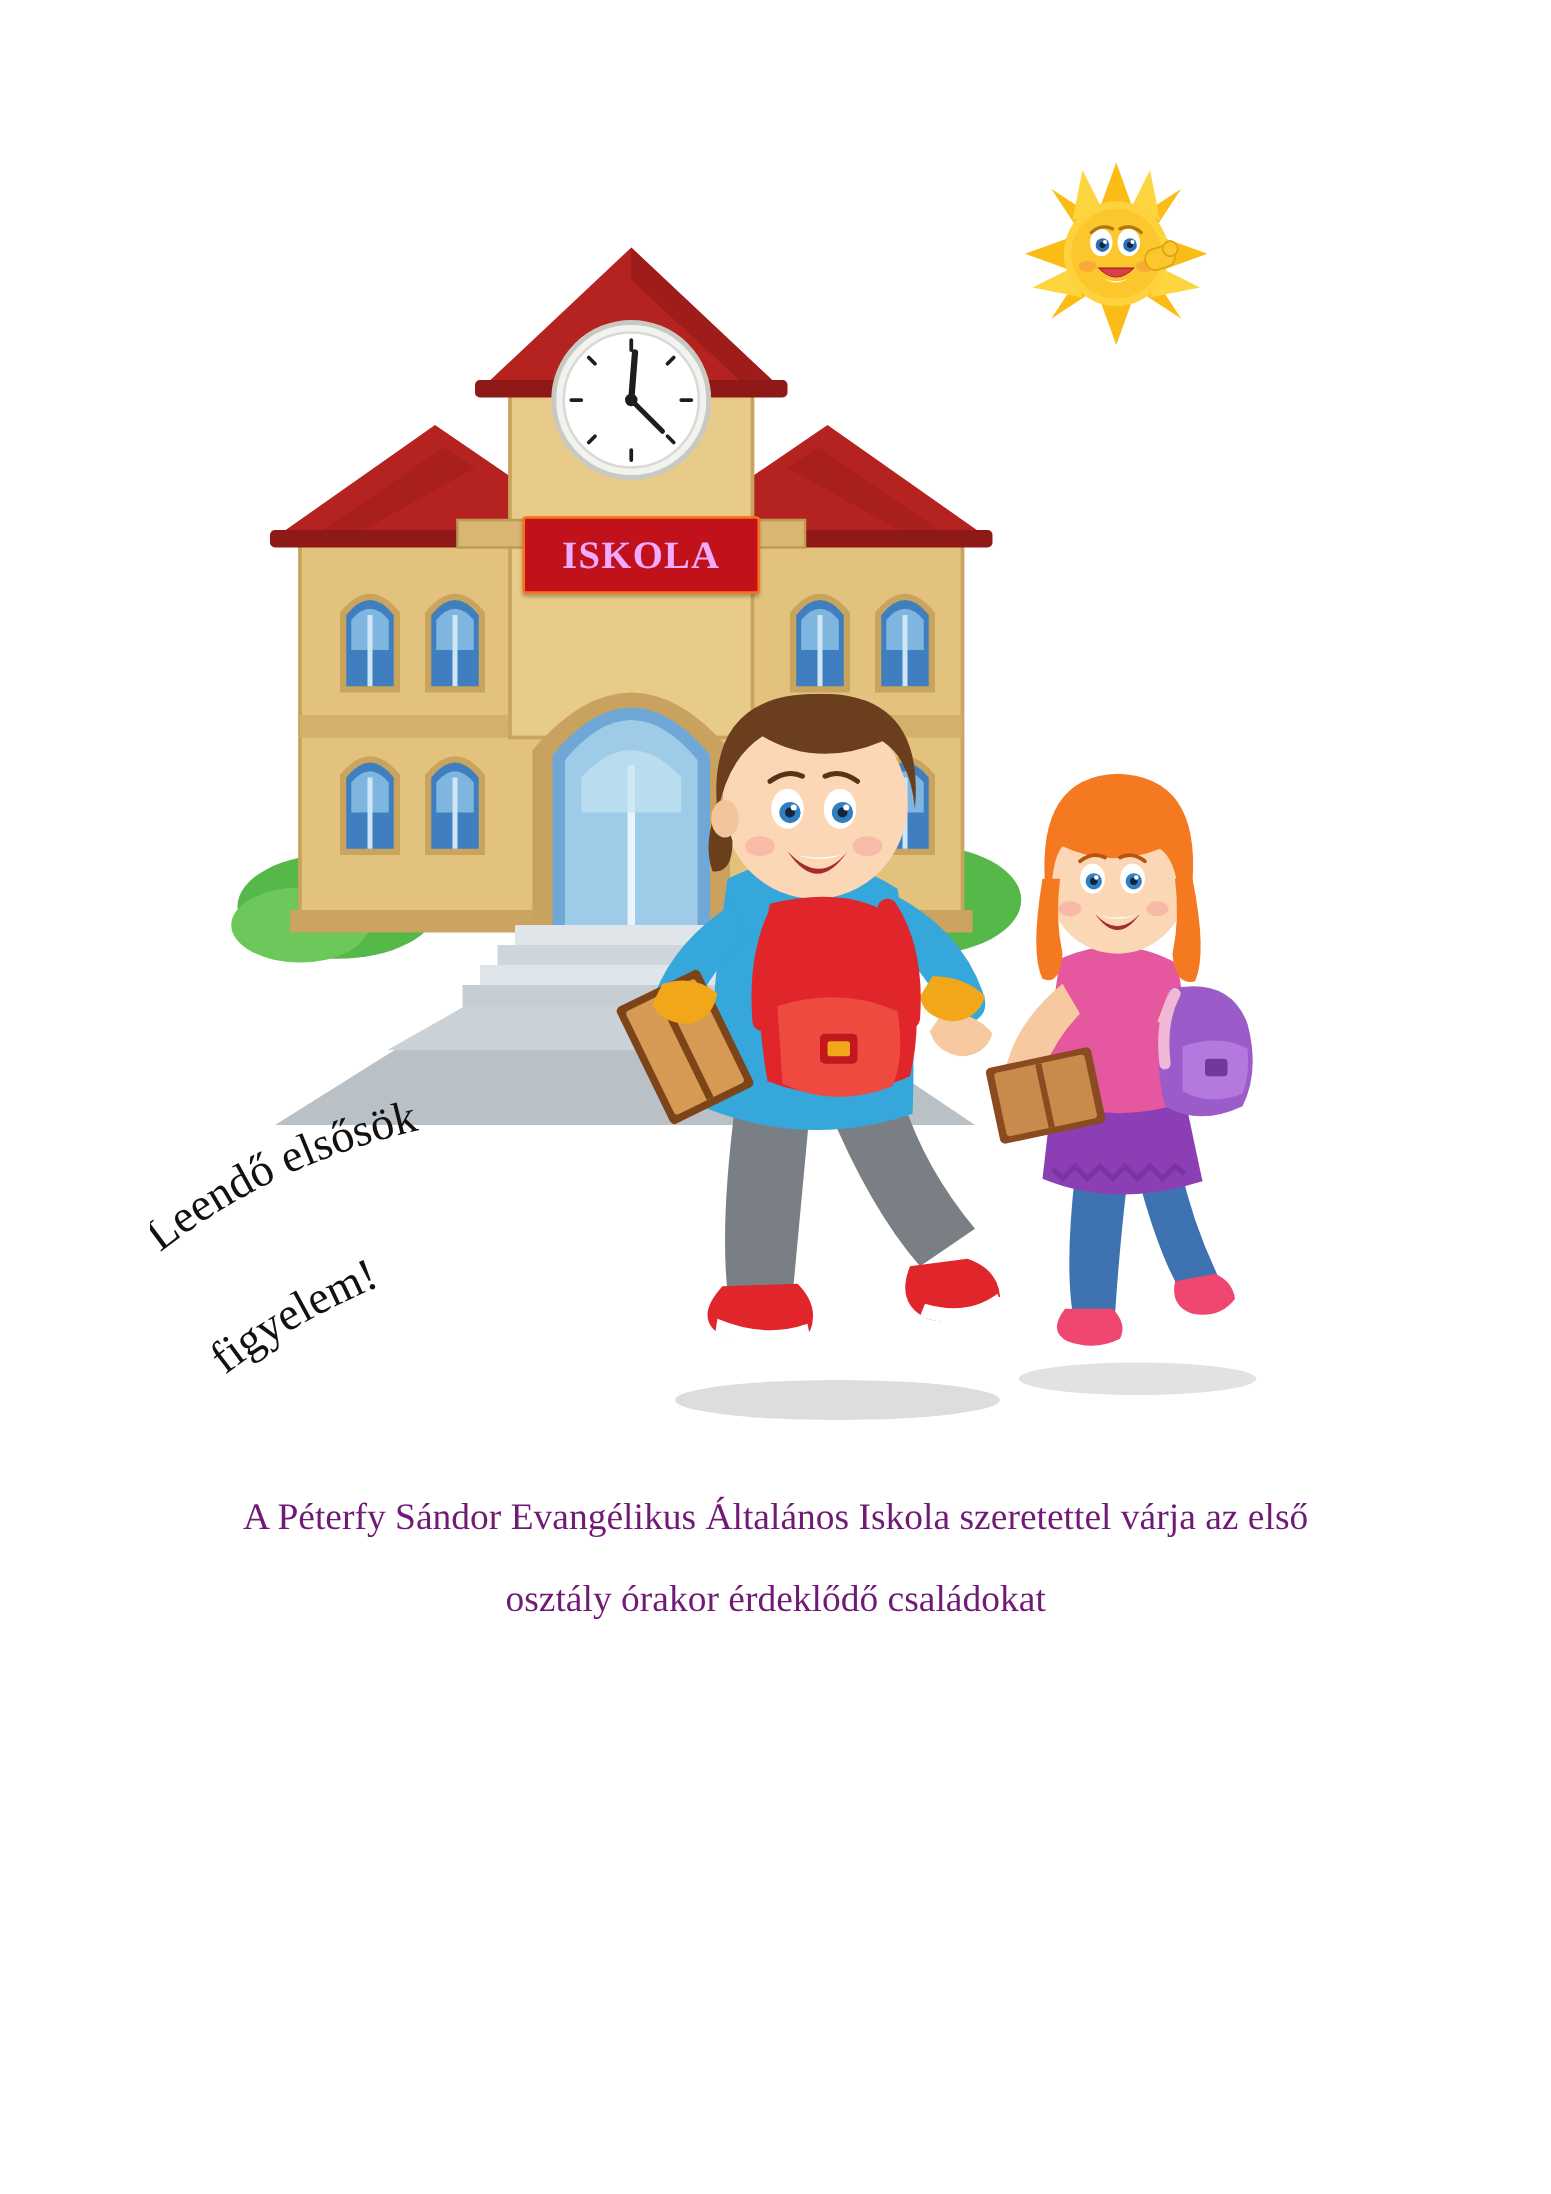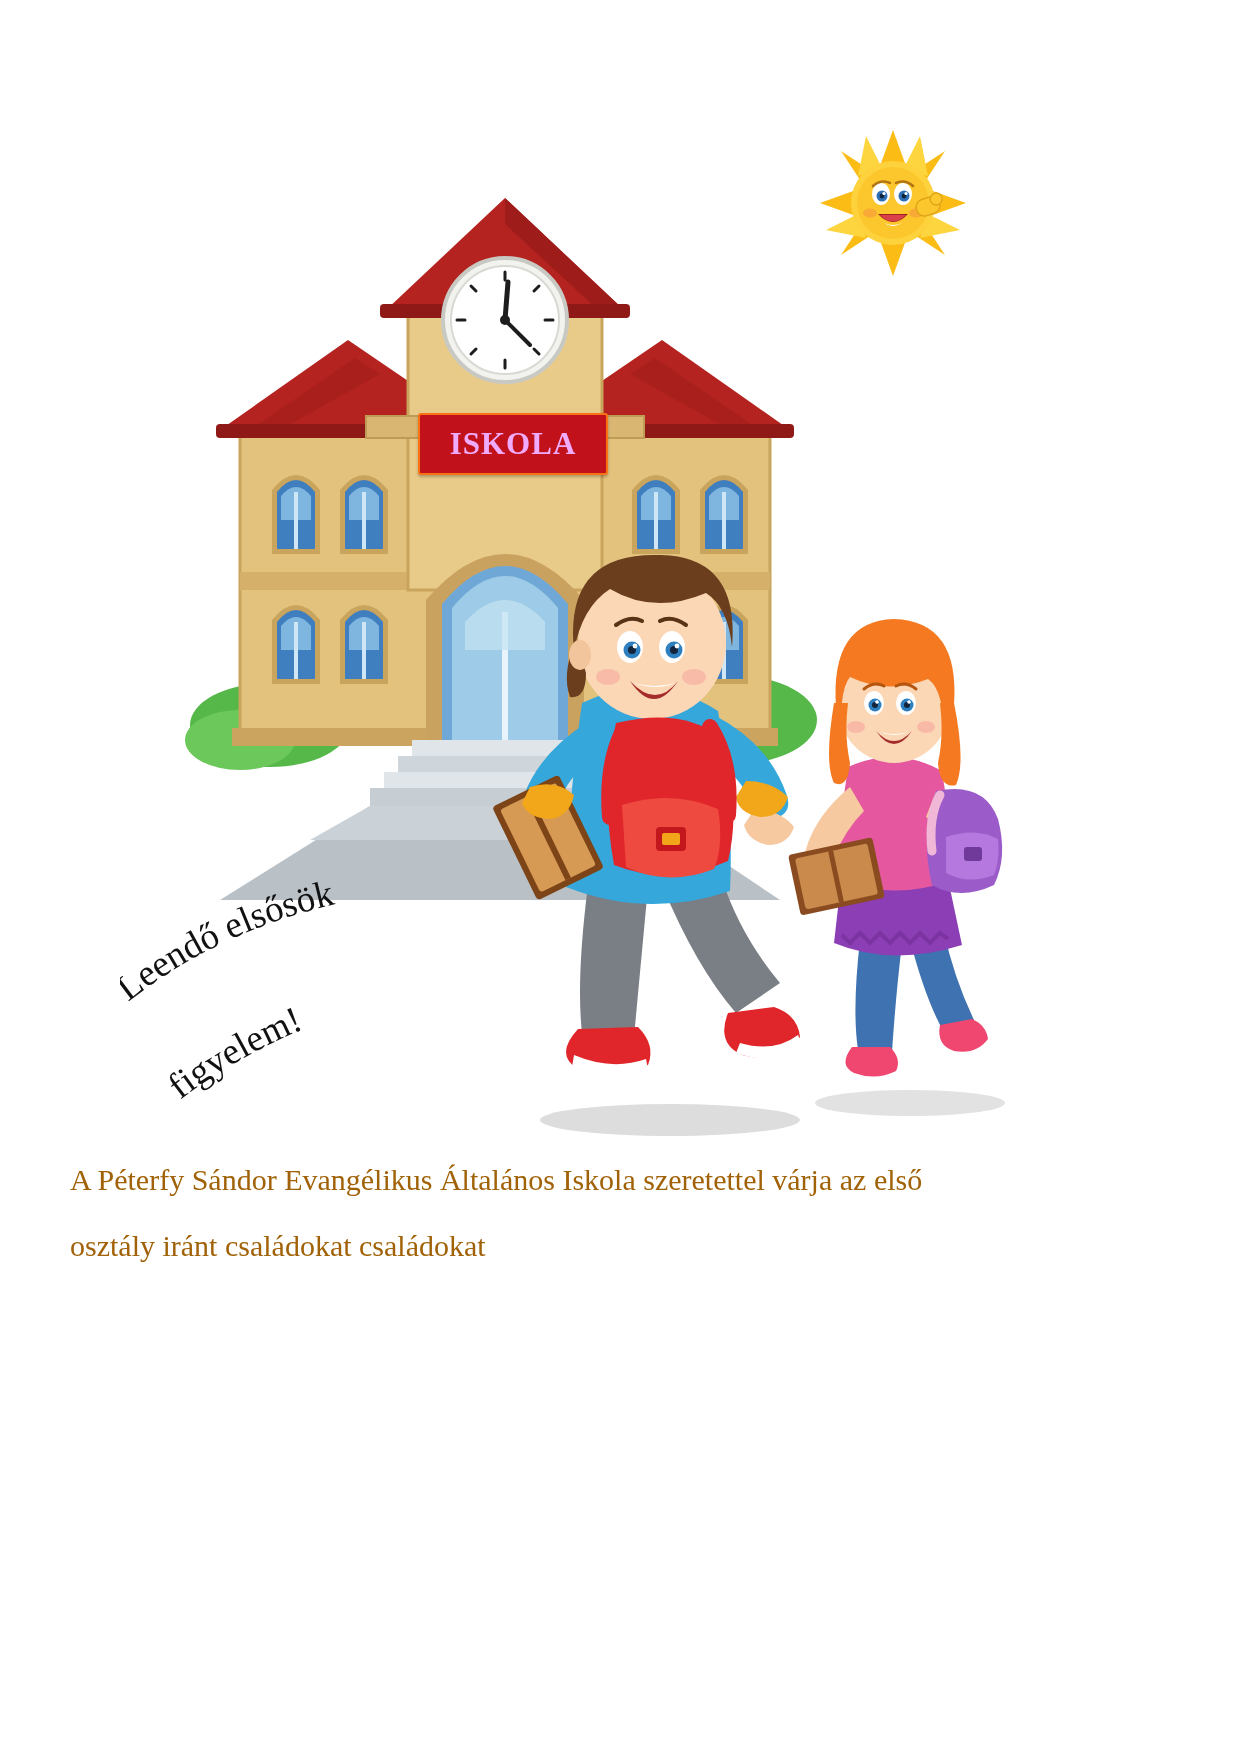--- a/index.html
+++ b/index.html
@@ -80,25 +80,26 @@
   .headline svg text {
     font-family: "Liberation Serif", serif;
     font-size: 37px;
     fill: #111111;
   }
 
   
   .body-text {
     position: absolute;
     left: 70px;
-    top: 1165px;
+    top: 1199px;
     width: 1101px;
+    text-align: center;
     font-family: "Liberation Serif", serif;
     font-size: 30px;
-    color: #a16207;
+    color: #701a75;
     line-height: 1.0;
   }
   .body-text p {
     margin: 0 0 36px 0;
   }
   .body-text p:last-child {
     margin-bottom: 0;
   }
 </style>
 </head>
@@ -403,16 +404,16 @@
       <text>
         <textPath href="#arcBottom" startOffset="0">
           <tspan id="hl2">figyelem!</tspan>
         </textPath>
       </text>
     </svg>
   </div>
 
   <div class="body-text">
     <p>A Péterfy Sándor Evangélikus Általános Iskola szeretettel várja az első</p>
-    <p>osztály iránt családokat családokat</p>
+    <p>osztály órakor érdeklődő családokat</p>
   </div>
 
 </div>
 
 </body></html>

